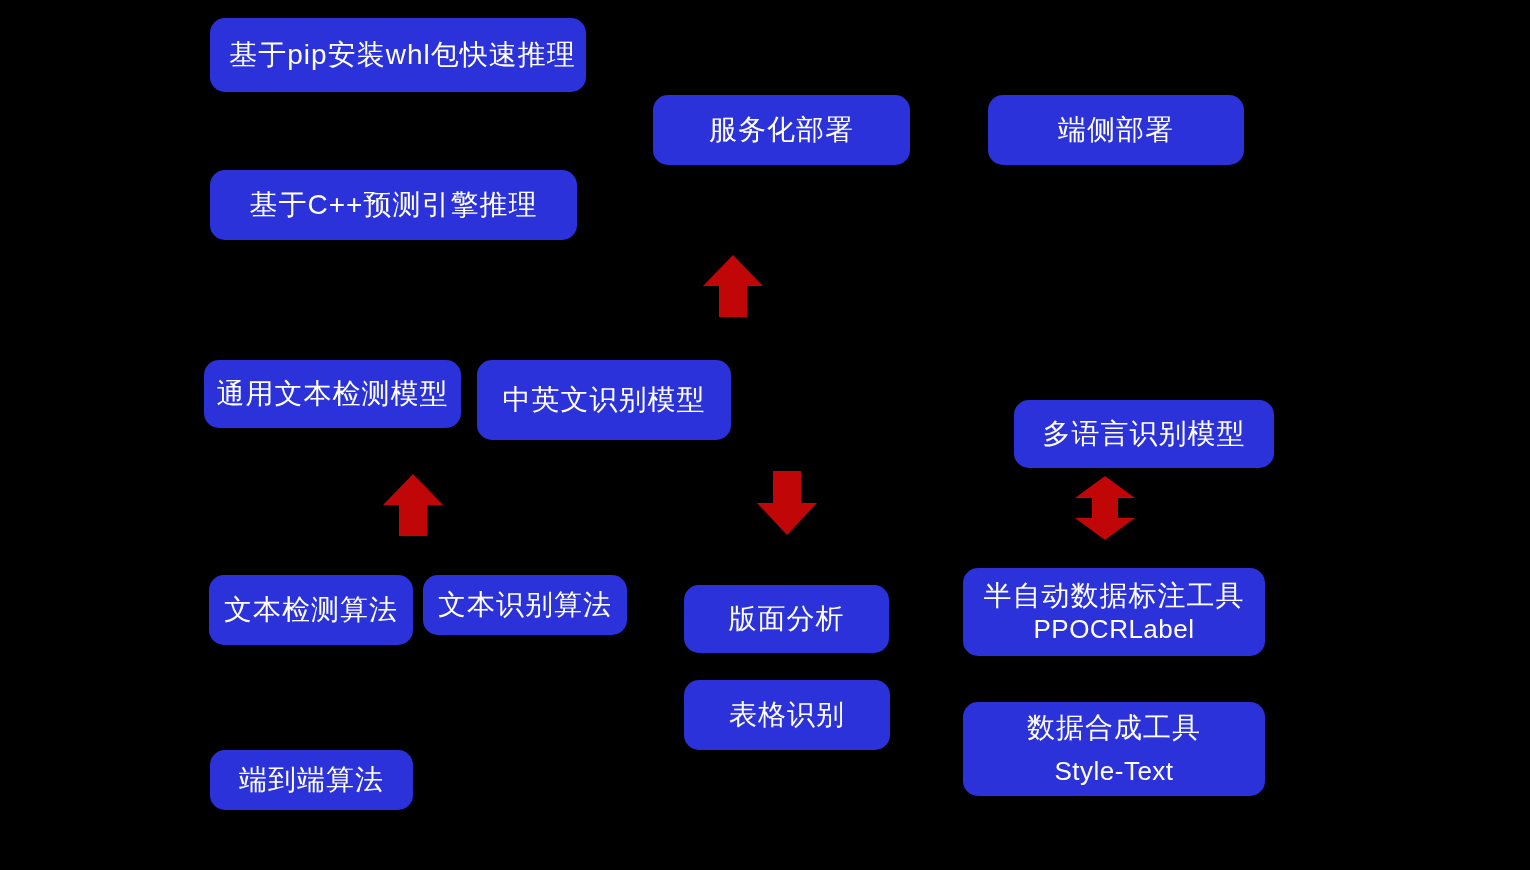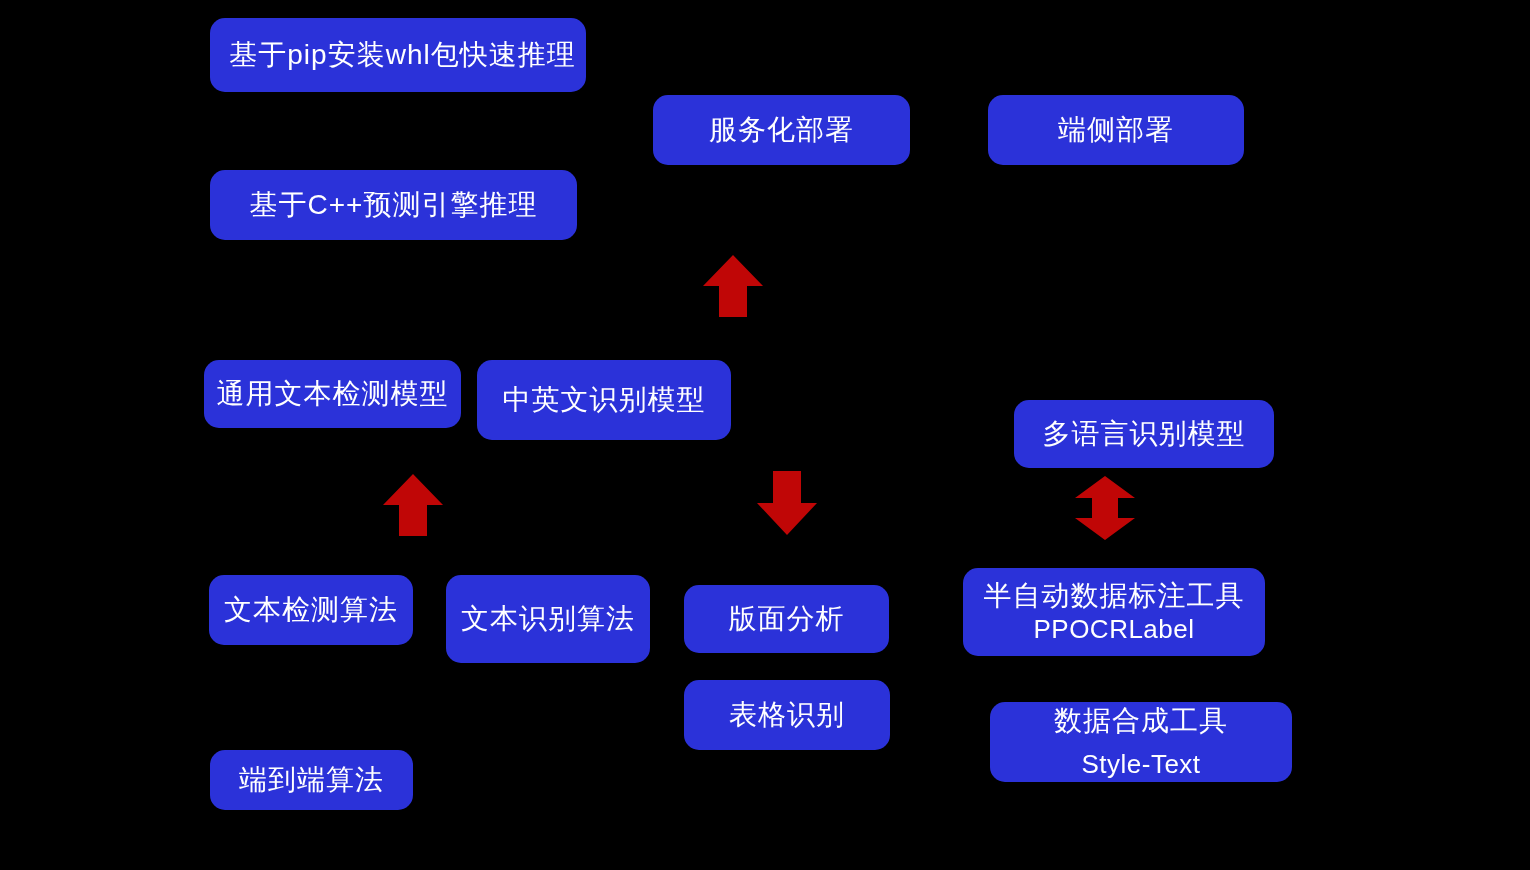--- a/index.html
+++ b/index.html
@@ -53,25 +53,25 @@
   #n-edge    { left: 988px; top: 95px;  width: 256px; height: 70px; }
 
   
   #n-det-model   { left: 204px;  top: 360px; width: 257px; height: 68px; }
   #n-zhen-model  { left: 477px;  top: 360px; width: 254px; height: 80px; }
   #n-ennum-model { left: 743px;  top: 360px; width: 260px; height: 68px; }
   #n-multi-model { left: 1014px; top: 360px; width: 260px; height: 68px; margin-top: 40px; }
 
   
   #n-det-algo  { left: 209px; top: 575px; width: 204px; height: 70px; }
-  #n-rec-algo  { left: 446px; top: 575px; width: 204px; height: 88px; }
+  #n-rec-algo  { left: 423px; top: 575px; width: 204px; height: 60px; }
   #n-layout    { left: 684px; top: 585px; width: 205px; height: 68px; }
   #n-table     { left: 684px; top: 680px; width: 206px; height: 70px; }
   #n-label     { left: 963px; top: 568px; width: 302px; height: 88px; }
-  #n-style     { left: 990px; top: 702px; width: 302px; height: 80px; gap: 10px; }
+  #n-style     { left: 963px; top: 702px; width: 302px; height: 94px; gap: 10px; }
   #n-e2e       { left: 210px; top: 750px; width: 203px; height: 60px; }
 
   
   #a-serving  { left: 703px;  top: 255px; }
   #a-det      { left: 383px;  top: 474px; }
   #a-layout   { left: 757px;  top: 471px; }
   #a-tools    { left: 1075px; top: 476px; }
 </style>
 </head>
 <body>

